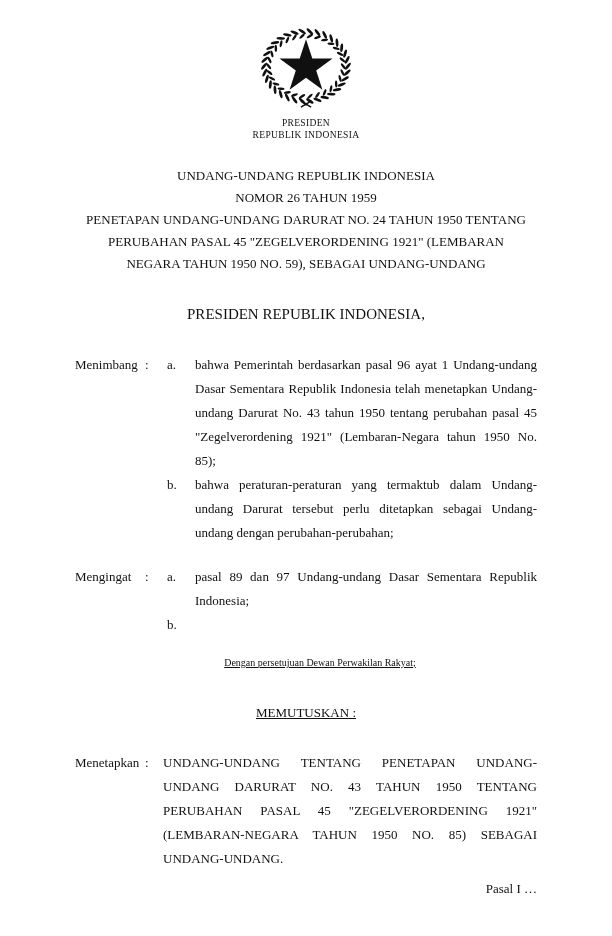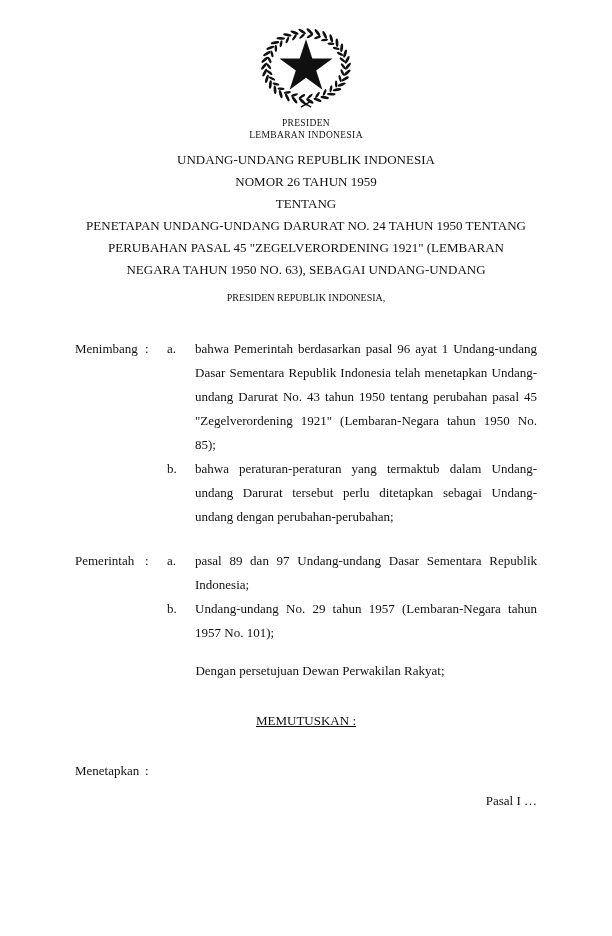--- a/index.html
+++ b/index.html
@@ -13,32 +13,32 @@
   .page {
     width: 612px; height: 936px;
     background: #ffffff;
     padding: 0 75px;
   }
   
   .emblem-wrap { padding-top: 28px; text-align: center; }
   .emblem-wrap svg { display: inline-block; }
   .agency { margin-top: 3px; font-size: 9.5px; line-height: 12px; letter-spacing: 0.35px; text-align: center; }
   
-  .title-block { margin-top: 8px; text-align: center; font-size: 13px; line-height: 22px; font-weight: normal; }
-  .salutation { margin-top: 6px; text-align: center; font-size: 10px; line-height: 22px; }
+  .title-block { margin-top: 24px; text-align: center; font-size: 13px; line-height: 22px; font-weight: normal; }
+  .salutation { margin-top: 28px; text-align: center; font-size: 15px; line-height: 22px; }
   
   .clause-grid { display: grid; font-size: 13px; line-height: 24px; }
   .clause-grid.four  { grid-template-columns: 70px 22px 28px 1fr; }
   .clause-grid.three { grid-template-columns: 70px 18px 1fr; }
   .clause-grid .txt { text-align: justify; text-justify: inter-word; }
   .menimbang { margin-top: 28px; }
   .mengingat { margin-top: 20px; }
   .menetapkan { margin-top: 26px; }
   .menetapkan .txt { word-spacing: 6px; }
-  .agreement { margin-top: 14px; text-align: center; font-size: 13px; line-height: 24px; position: relative; left: 14px; }
+  .agreement { margin-top: 14px; text-align: center; font-size: 10px; line-height: 24px; position: relative; left: 14px; text-decoration: underline; }
   .decision { margin-top: 26px; text-align: center; font-size: 13px; line-height: 24px; text-decoration: underline; }
   .continuation { margin-top: 6px; text-align: right; font-size: 13px; line-height: 24px; }
   .wreath-stroke { stroke: #101010; fill: none; }
 </style>
 </head>
 <body>
 
 <div class="page">
 
   <div class="emblem-wrap">
@@ -108,61 +108,60 @@
           <ellipse cx="82.36" cy="21.90" rx="3.8" ry="1.3" fill="#101010" transform="rotate(376.0 82.36 21.90)"></ellipse>
           <ellipse cx="86.54" cy="27.78" rx="3.8" ry="1.3" fill="#101010" transform="rotate(388.0 86.54 27.78)"></ellipse>
           <ellipse cx="89.13" cy="34.24" rx="3.8" ry="1.3" fill="#101010" transform="rotate(400.0 89.13 34.24)"></ellipse>
         </g>
       <polygon points="50,12 56.76,32.70 78.53,32.73 60.94,45.55 67.63,66.27 50,53.5 32.37,66.27 39.06,45.55 21.47,32.73 43.24,32.70" fill="#101010"></polygon>
       <path class="wreath-stroke" d="M44.5 78.5 L55.5 85 M55.5 78.5 L44.5 85" stroke-width="1.6"></path>
       <circle cx="50" cy="81.7" r="1.6" fill="#101010"></circle>
     </svg>
     <div class="agency">
       <div>PRESIDEN</div>
-      <div>LEMBARAN INDONESIA</div>
+      <div>REPUBLIK INDONESIA</div>
     </div>
   </div>
 
   <div class="title-block">
     <div>UNDANG-UNDANG REPUBLIK INDONESIA</div>
     <div>NOMOR 26 TAHUN 1959</div>
-    <div>TENTANG</div>
     <div>PENETAPAN UNDANG-UNDANG DARURAT NO. 24 TAHUN 1950 TENTANG</div>
     <div>PERUBAHAN PASAL 45 "ZEGELVERORDENING 1921" (LEMBARAN</div>
-    <div>NEGARA TAHUN 1950 NO. 63), SEBAGAI UNDANG-UNDANG</div>
+    <div>NEGARA TAHUN 1950 NO. 59), SEBAGAI UNDANG-UNDANG</div>
   </div>
 
   <div class="salutation">PRESIDEN REPUBLIK INDONESIA,</div>
 
   <div class="clause-grid four menimbang">
     <span class="lbl">Menimbang</span>
     <span class="cln">:</span>
     <span class="mk">a.</span>
     <div class="txt">bahwa Pemerintah berdasarkan pasal 96 ayat 1 Undang-undang Dasar Sementara Republik Indonesia telah menetapkan Undang-undang Darurat No. 43 tahun 1950 tentang perubahan pasal 45 "Zegelverordening 1921" (Lembaran-Negara tahun 1950 No. 85);</div>
     <span class="lbl"></span>
     <span class="cln"></span>
     <span class="mk">b.</span>
     <div class="txt">bahwa peraturan-peraturan yang termaktub dalam Undang- undang Darurat tersebut perlu ditetapkan sebagai Undang- undang dengan perubahan-perubahan;</div>
   </div>
 
   <div class="clause-grid four mengingat">
-    <span class="lbl">Pemerintah</span>
+    <span class="lbl">Mengingat</span>
     <span class="cln">:</span>
     <span class="mk">a.</span>
     <div class="txt">pasal 89 dan 97 Undang-undang Dasar Sementara Republik Indonesia;</div>
     <span class="lbl"></span>
     <span class="cln"></span>
     <span class="mk">b.</span>
-    <div class="txt">Undang-undang No. 29 tahun 1957 (Lembaran-Negara tahun 1957 No. 101);</div>
   </div>
 
   <div class="agreement">Dengan persetujuan Dewan Perwakilan Rakyat;</div>
 
   <div class="decision">MEMUTUSKAN :</div>
 
   <div class="clause-grid three menetapkan">
     <span class="lbl">Menetapkan</span>
     <span class="cln">:</span>
+    <div class="txt">UNDANG-UNDANG TENTANG PENETAPAN UNDANG-UNDANG DARURAT NO. 43 TAHUN 1950 TENTANG PERUBAHAN PASAL 45 "ZEGELVERORDENING 1921" (LEMBARAN-NEGARA TAHUN 1950 NO. 85) SEBAGAI UNDANG-UNDANG.</div>
   </div>
 
   <div class="continuation">Pasal I …</div>
 
 </div>
 
 </body></html>

